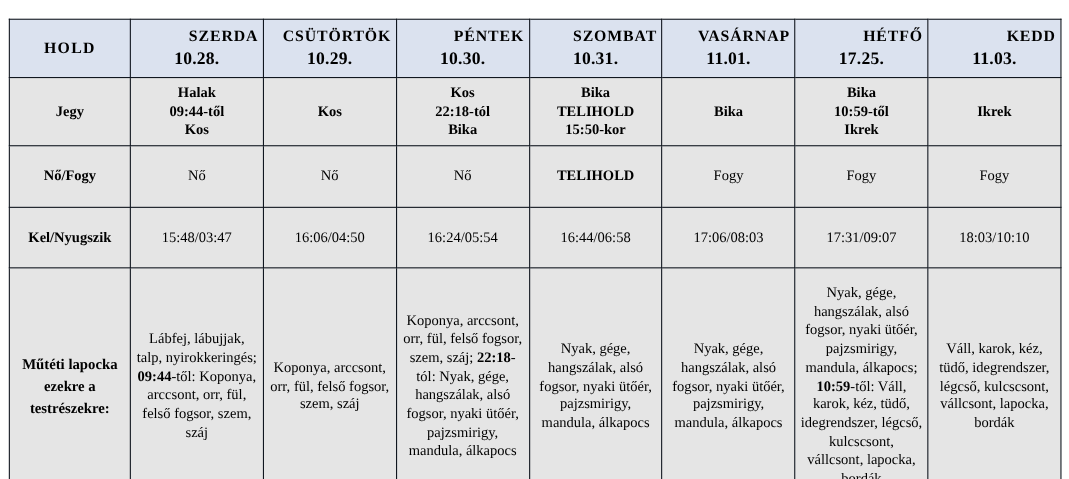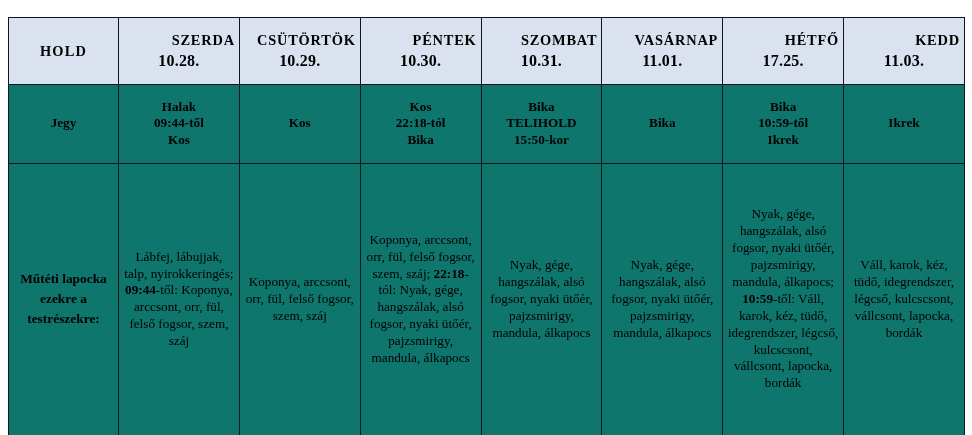--- a/index.html
+++ b/index.html
@@ -27,21 +27,21 @@
     height: 419px;
     table-layout: fixed;
   }
   table.moon-table td {
     border: 1.4px solid #10161f;
     text-align: center;
     vertical-align: middle;
     padding: 2px 4px;
     line-height: 1.28;
     font-size: 13.2px;
-    background: #0f766e;
+    background: #e5e5e5;
   }
   
   col.c-label { width: 110px; }
   col.c-day   { width: 120.85px; }
 
   
   tr.header-row td {
     background: #dbe2ef;
     font-weight: bold;
     font-size: 14.4px;
@@ -179,21 +179,41 @@
         <td class="jegy-cell">
           <span class="line">Bika</span>
           <span class="line">10:59-től</span>
           <span class="line">Ikrek</span>
         </td>
         <td class="jegy-cell">
           <span class="line">Ikrek</span>
         </td>
       </tr>
 
-
+      <tr class="row-nofogy">
+        <td class="rowlabel">Nő/Fogy</td>
+        <td class="nofogy-cell">Nő</td>
+        <td class="nofogy-cell">Nő</td>
+        <td class="nofogy-cell">Nő</td>
+        <td class="nofogy-cell bold">TELIHOLD</td>
+        <td class="nofogy-cell">Fogy</td>
+        <td class="nofogy-cell">Fogy</td>
+        <td class="nofogy-cell">Fogy</td>
+      </tr>
+
+      <tr class="row-kel">
+        <td class="rowlabel">Kel/Nyugszik</td>
+        <td class="kel-cell">15:48/03:47</td>
+        <td class="kel-cell">16:06/04:50</td>
+        <td class="kel-cell">16:24/05:54</td>
+        <td class="kel-cell">16:44/06:58</td>
+        <td class="kel-cell">17:06/08:03</td>
+        <td class="kel-cell">17:31/09:07</td>
+        <td class="kel-cell">18:03/10:10</td>
+      </tr>
 
       <tr class="row-tilalom">
         <td class="rowlabel small">
           <span class="line">Műtéti lapocka</span>
           <span class="line">ezekre a</span>
           <span class="line">testrészekre:</span>
         </td>
         <td class="tilalom-cell">
           <span>Lábfej, lábujjak, talp, nyirokkeringés;</span>
           <span class="seg-time">09:44</span><span>-től:</span>

